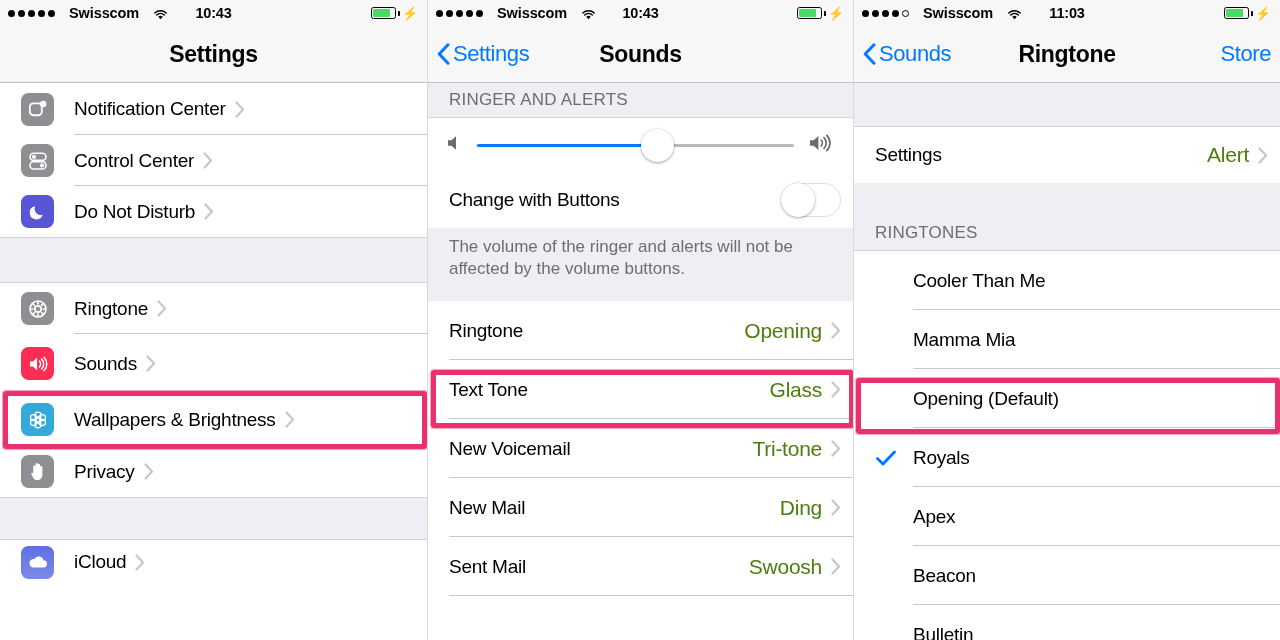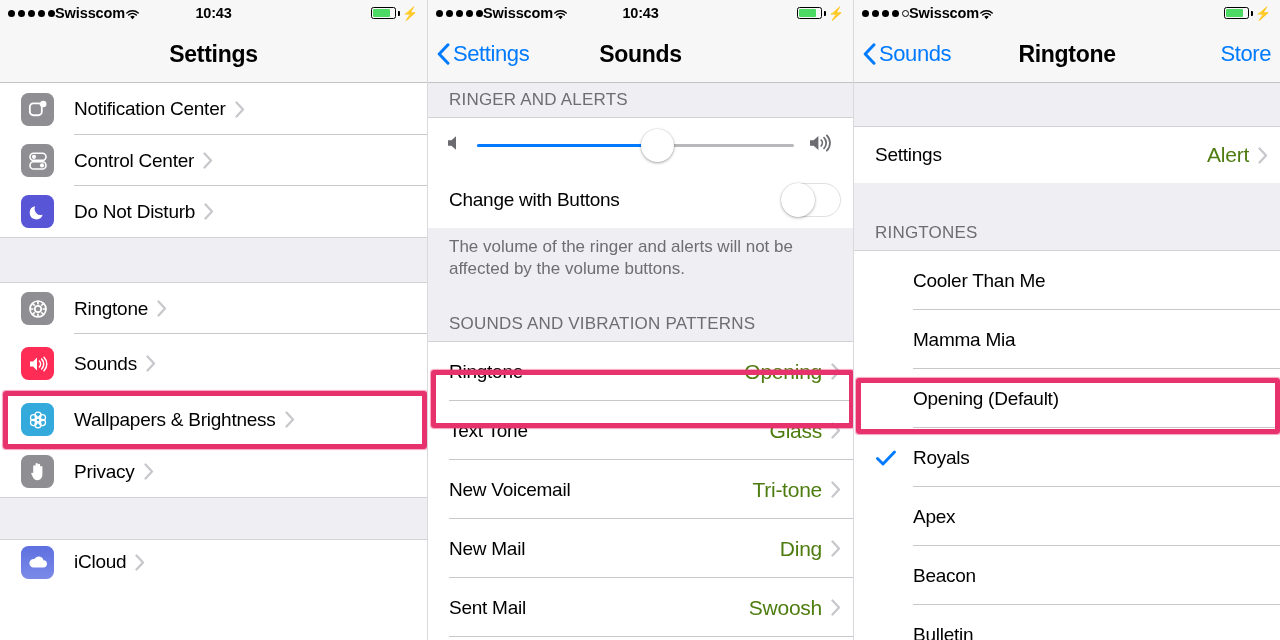--- a/index.html
+++ b/index.html
@@ -15,21 +15,21 @@
   .panel.p3 { width:426px; }
   .panel.p2 { border-left:1px solid #d9d9dd; border-right:1px solid #d9d9dd; }
 
   
   .statusbar {
     height:26px; background:#f7f7f7;
     display:flex; align-items:center;
     font-size:15px; font-weight:bold; color:#000;
     position:relative; padding:0 8px;
   }
-  .sb-left { display:flex; align-items:center; gap:0;text-align:right; }
+  .sb-left { display:flex; align-items:center; gap:14px;text-align:right; }
   .dots { display:flex; gap:3px; align-items:center; }
   .dot { width:7px; height:7px; border-radius:50%; background:#000; }
   .dot.hollow { background:transparent; border:1px solid #000; width:7px; height:7px; }
   .carrier { font-size:14.5px; font-weight:600; letter-spacing:-0.1px; }
   .wifi { width:15px; height:12px; display:inline-block; }
   .sb-time {
     position:absolute; left:0; right:0; text-align:center;
     font-size:14.5px; font-weight:bold; letter-spacing:-0.2px;
   }
   .sb-right { margin-left:auto; display:flex; align-items:center; gap:2px; }
@@ -355,21 +355,20 @@
 
     <div class="row" style="height:56px">
       <span class="row-label">Change with Buttons</span>
       <span class="toggle">
           <i class="tknob"></i>
         </span>
     </div>
 
     <div class="sec-footer" style="height:73px">The volume of the ringer and alerts will not be affected by the volume buttons.</div>
 
-    <div class="sec-header" style="height:41px; border-top:none;">SOUNDS AND VIBRATION PATTERNS</div>
 
     <div class="row" style="height:59px">
       <span class="row-label">Ringtone</span>
       <span class="row-value">Opening</span>
       <span class="chev"><svg viewBox="0 0 10 17" width="10" height="17">
             <path d="M1.5 1.5 8 8.5 1.5 15.5" fill="none" stroke="#c7c7cc" stroke-width="2.3" stroke-linecap="round" stroke-linejoin="round"></path>
           </svg></span>
       <i class="rowline"></i>
     </div>
     <div class="row" style="height:59px">
@@ -421,20 +420,21 @@
         </span>
         <span class="carrier">Swisscom</span>
         <span class="wifi">
           <svg viewBox="0 0 16 12" width="15" height="12">
               <path d="M8 10.6 5.6 7.9a3.6 3.6 0 0 1 4.8 0L8 10.6z" fill="#000"></path>
               <path d="M3.9 6.1a6 6 0 0 1 8.2 0" stroke="#000" stroke-width="1.5" fill="none" stroke-linecap="round"></path>
               <path d="M1.9 3.9a9 9 0 0 1 12.2 0" stroke="#000" stroke-width="1.5" fill="none" stroke-linecap="round"></path>
             </svg>
         </span>
       </div>
+      <div class="sb-time">11:03</div>
       <div class="sb-right">
         <span class="batt">
             <i style="width:72%"></i>
           </span>
         <span class="batt-nub"></span>
         <span class="bolt">⚡</span>
       </div>
     </div>
 
     <div class="navbar">

